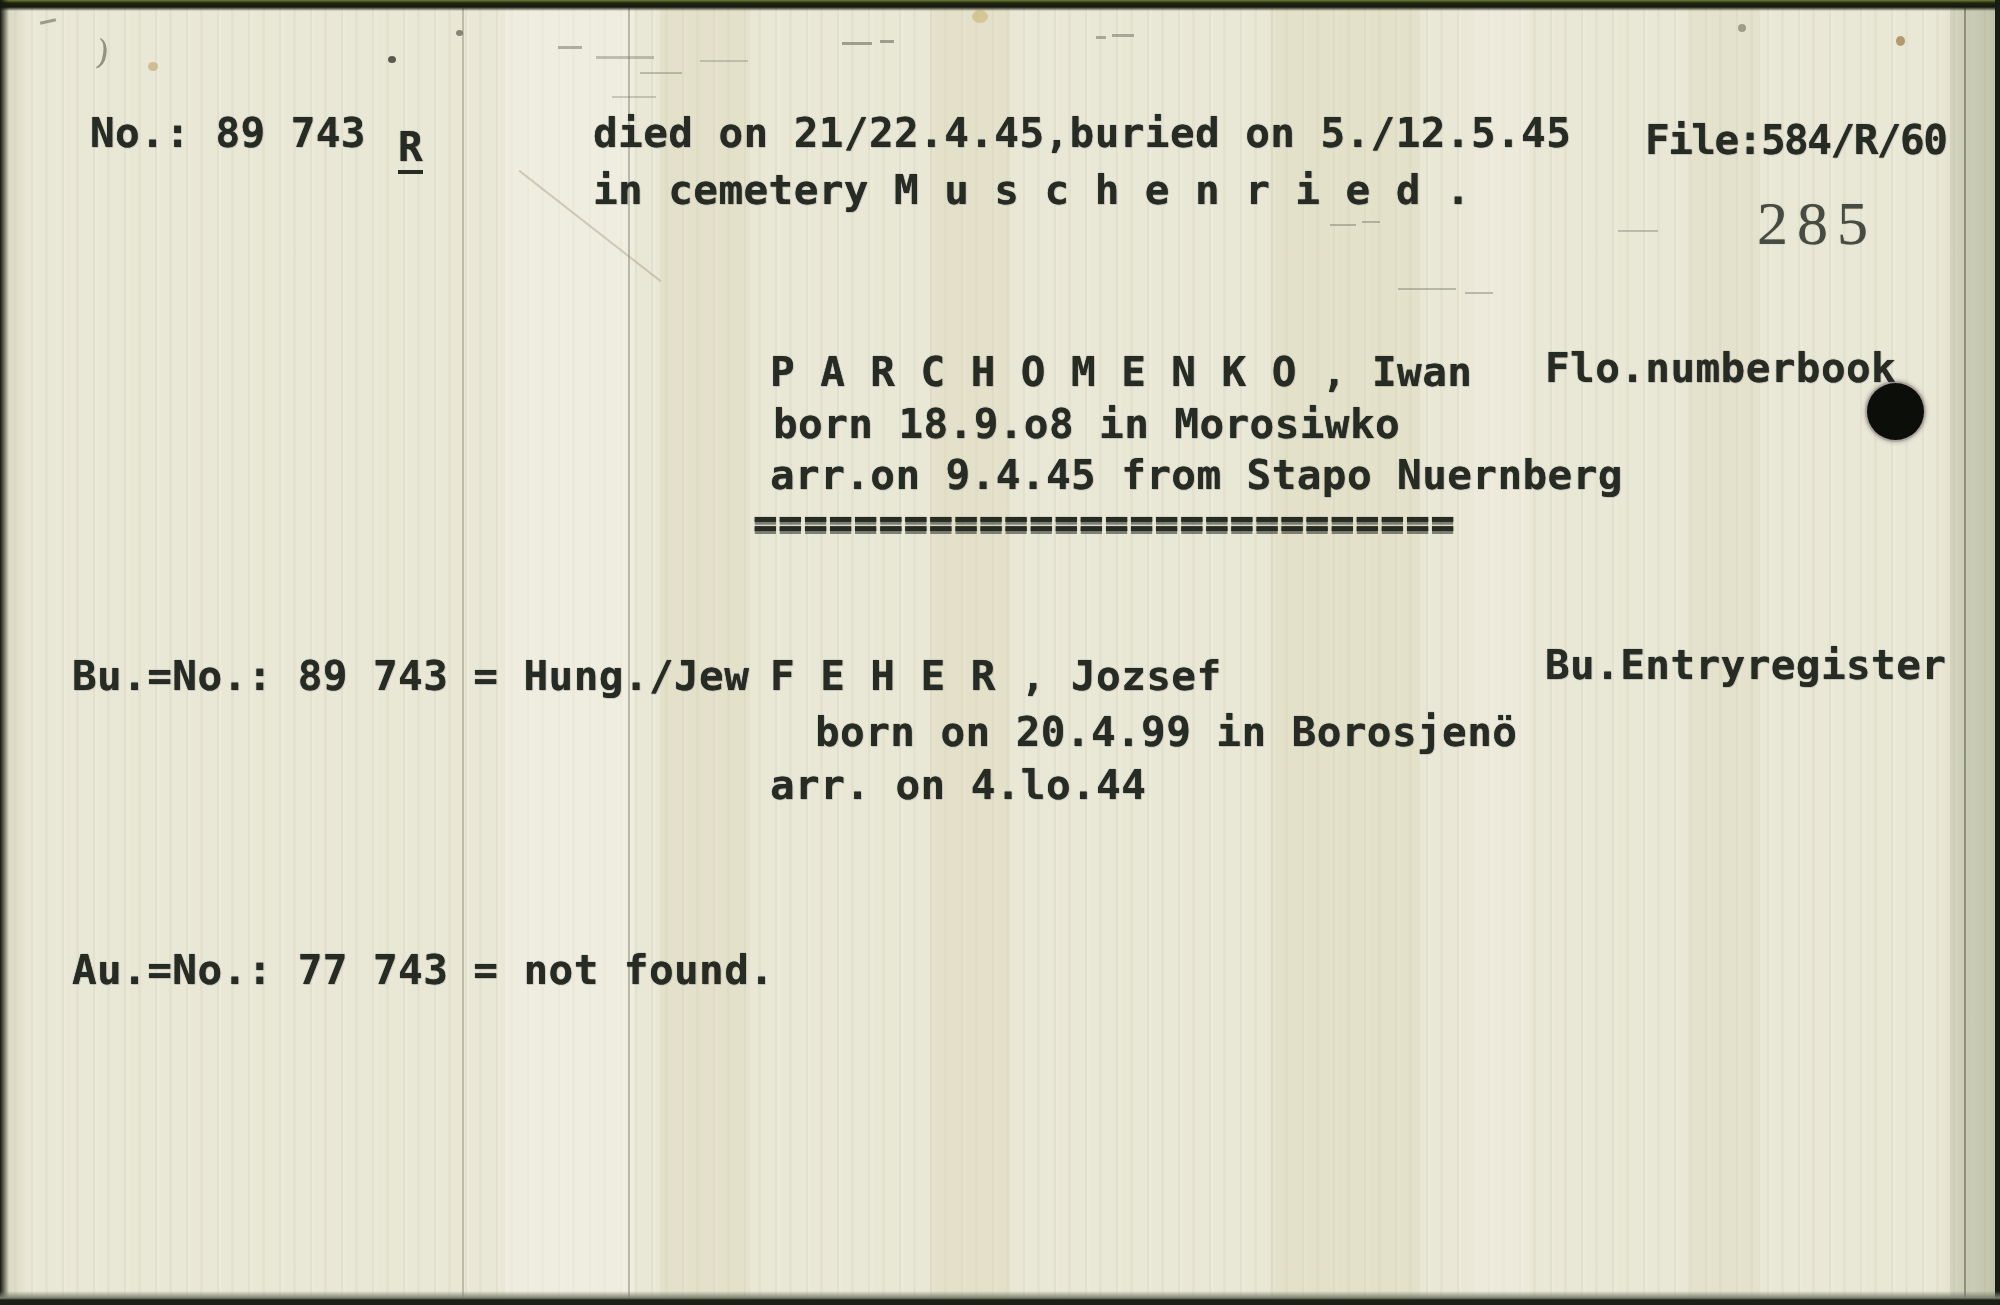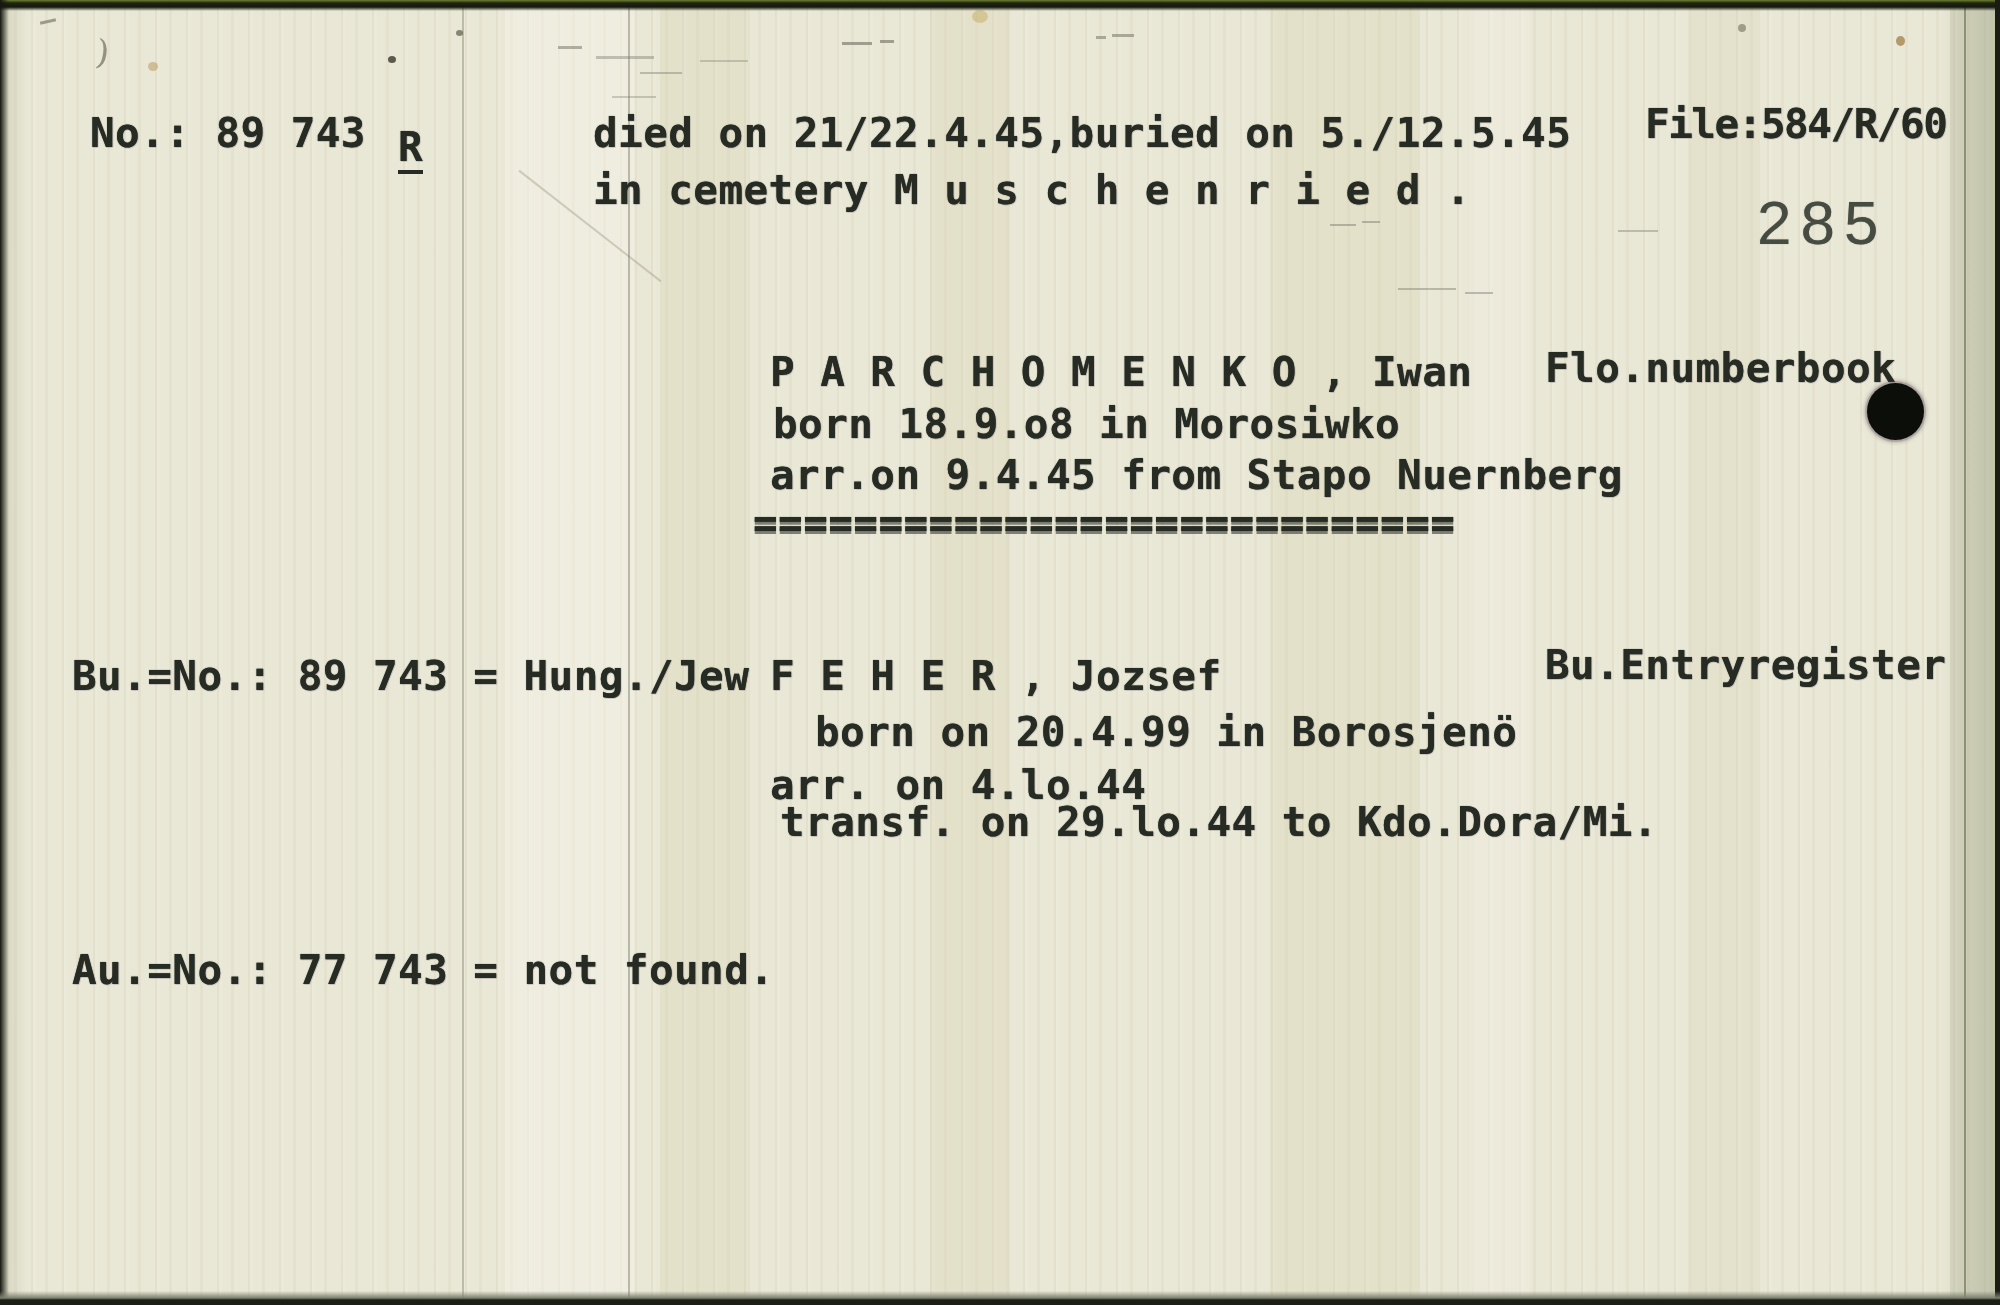--- a/index.html
+++ b/index.html
@@ -18,21 +18,21 @@
       #e9e7d5;
   }
   .tw{
     position:absolute;white-space:pre;
     font-weight:bold;font-size:41px;line-height:1;letter-spacing:0.4px;
     color:#262b23;
     text-shadow:0 0 1px rgba(32,38,30,0.85), 1px 1px 0 rgba(95,55,120,0.12);
   }
   .stamp{
     position:absolute;white-space:pre;
-    font-family:Liberation Sans, sans-serif;font-weight:normal;
+    font-family:Liberation Serif, serif;font-weight:normal;
     font-size:62px;line-height:1;letter-spacing:9px;color:#474c42;
     text-shadow:0 0 1px rgba(70,75,65,0.6);
   }
   .copyletter{border-bottom:4px solid #262b23;padding-bottom:2px;}
   .band,.vline,.edge,.speck,.dash{position:absolute;}
   .hole{
     position:absolute;border-radius:50%;background:#0c0e0a;
     box-shadow:0 0 0 2px rgba(130,90,140,0.25), 0 0 4px 2px rgba(40,50,30,0.35);
   }
   .pencil{position:absolute;color:rgba(75,75,62,0.55);
@@ -53,35 +53,34 @@
 
   <div class="vline" style="left:462px;top:0;width:2px;height:1305px;background:rgba(105,110,85,0.35);"></div>
   <div class="vline" style="left:628px;top:0;width:2px;height:1305px;background:rgba(100,105,80,0.40);"></div>
   <div class="vline" style="left:1964px;top:0;width:2px;height:1305px;background:rgba(85,95,70,0.55);"></div>
   <div class="vline" style="left:500px;top:225px;width:180px;height:2px;background:rgba(140,135,110,0.35);transform:rotate(38deg);"></div>
 
   <span class="tw" style="left:78px;top:113px;margin-left:12px;">No.: 89 743</span>
   <span class="tw copyletter" style="left:398px;top:127px;">R</span>
   <span class="tw" style="left:593px;top:113px;text-align:center;">died on 21/22.4.45,buried on 5./12.5.45</span>
   <span class="tw" style="left:593px;top:170px;">in cemetery M u s c h e n r i e d .</span>
-  <span class="tw" style="left:1645px;top:104px;letter-spacing:-1.5px;">File:584/R/60</span>
+  <span class="tw" style="left:1645px;top:120px;letter-spacing:-1.5px;">File:584/R/60</span>
   <span class="stamp" style="left:1757px;top:192px;">285</span>
 
   <span class="tw" style="left:770px;top:352px;">P A R C H O M E N K O , Iwan</span>
   <span class="tw" style="left:1545px;top:348px;">Flo.numberbook</span>
   <span class="tw" style="left:773px;top:404px;">born 18.9.o8 in Morosiwko</span>
   <span class="tw" style="left:770px;top:455px;">arr.on 9.4.45 from Stapo Nuernberg</span>
   <span class="tw" style="left:753px;top:503px;text-shadow:0 3px 0 rgba(38,43,35,0.55), 0 0 1px rgba(32,38,30,0.85);">============================</span>
 
   <span class="tw" style="left:72px;top:656px;">Bu.=No.: 89 743 = Hung./Jew</span>
   <span class="tw" style="left:1545px;top:645px;">Bu.Entryregister</span>
   <span class="tw" style="left:770px;top:656px;">F E H E R , Jozsef</span>
   <span class="tw" style="left:775px;top:712px;margin-left:40px;">born on 20.4.99 in Borosjenö</span>
   <span class="tw" style="left:770px;top:765px;">arr. on 4.lo.44</span>
-  <span class="tw" style="left:780px;top:802px;">transf. on 29.lo.44 to Kdo.Dora/Mi.</span>
 
   <span class="tw" style="left:72px;top:950px;">Au.=No.: 77 743 = not found.</span>
 
   <div class="hole" style="left:1867px;top:383px;width:57px;height:57px;"></div>
 
   <span class="pencil" style="left:96px;top:32px;font-size:34px;transform:rotate(8deg);">)</span>
   <div class="speck" style="left:388px;top:56px;width:8px;height:7px;border-radius:50%;background:rgba(55,55,42,0.8);"></div>
   <div class="speck" style="left:456px;top:30px;width:7px;height:6px;border-radius:50%;background:rgba(70,70,55,0.6);"></div>
   <div class="speck" style="left:148px;top:62px;width:10px;height:9px;border-radius:50%;background:rgba(175,140,70,0.45);"></div>
   <div class="speck" style="left:972px;top:10px;width:16px;height:13px;border-radius:50%;background:rgba(190,160,70,0.40);"></div>

